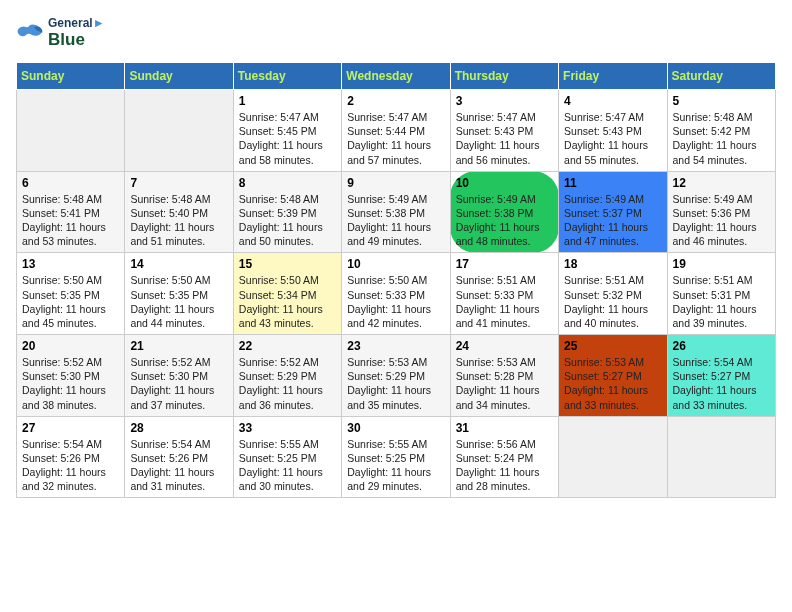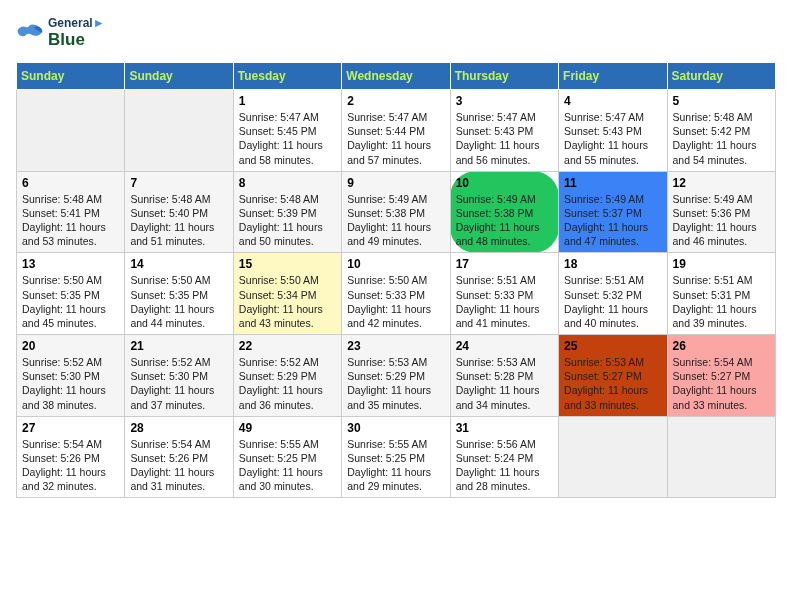--- a/index.html
+++ b/index.html
@@ -214,36 +214,36 @@
           <div class="cell-text">Sunrise: 5:53 AM<br>Sunset: 5:29 PM<br>Daylight: 11 hours and 35 minutes.</div>
         </td>
         <td style="background: rgb(245, 245, 245);">
           <span class="day-number">24</span>
           <div class="cell-text">Sunrise: 5:53 AM<br>Sunset: 5:28 PM<br>Daylight: 11 hours and 34 minutes.</div>
         </td>
         <td style="background: #c2410c;">
           <span class="day-number">25</span>
           <div class="cell-text">Sunrise: 5:53 AM<br>Sunset: 5:27 PM<br>Daylight: 11 hours and 33 minutes.</div>
         </td>
-        <td style="background: #fca5a5;">
+        <td style="background: #5eead4;">
           <span class="day-number">26</span>
           <div class="cell-text">Sunrise: 5:54 AM<br>Sunset: 5:27 PM<br>Daylight: 11 hours and 33 minutes.</div>
         </td>
       </tr>
       <tr>
         <td style="background: rgb(255, 255, 255);">
           <span class="day-number">27</span>
           <div class="cell-text">Sunrise: 5:54 AM<br>Sunset: 5:26 PM<br>Daylight: 11 hours and 32 minutes.</div>
         </td>
         <td style="background: rgb(255, 255, 255);">
           <span class="day-number">28</span>
           <div class="cell-text">Sunrise: 5:54 AM<br>Sunset: 5:26 PM<br>Daylight: 11 hours and 31 minutes.</div>
         </td>
         <td style="background: rgb(255, 255, 255);">
-          <span class="day-number">49</span>
+          <span class="day-number">33</span>
           <div class="cell-text">Sunrise: 5:55 AM<br>Sunset: 5:25 PM<br>Daylight: 11 hours and 30 minutes.</div>
         </td>
         <td style="background: rgb(255, 255, 255);">
           <span class="day-number">30</span>
           <div class="cell-text">Sunrise: 5:55 AM<br>Sunset: 5:25 PM<br>Daylight: 11 hours and 29 minutes.</div>
         </td>
         <td style="background: rgb(255, 255, 255);">
           <span class="day-number">31</span>
           <div class="cell-text">Sunrise: 5:56 AM<br>Sunset: 5:24 PM<br>Daylight: 11 hours and 28 minutes.</div>
         </td>

